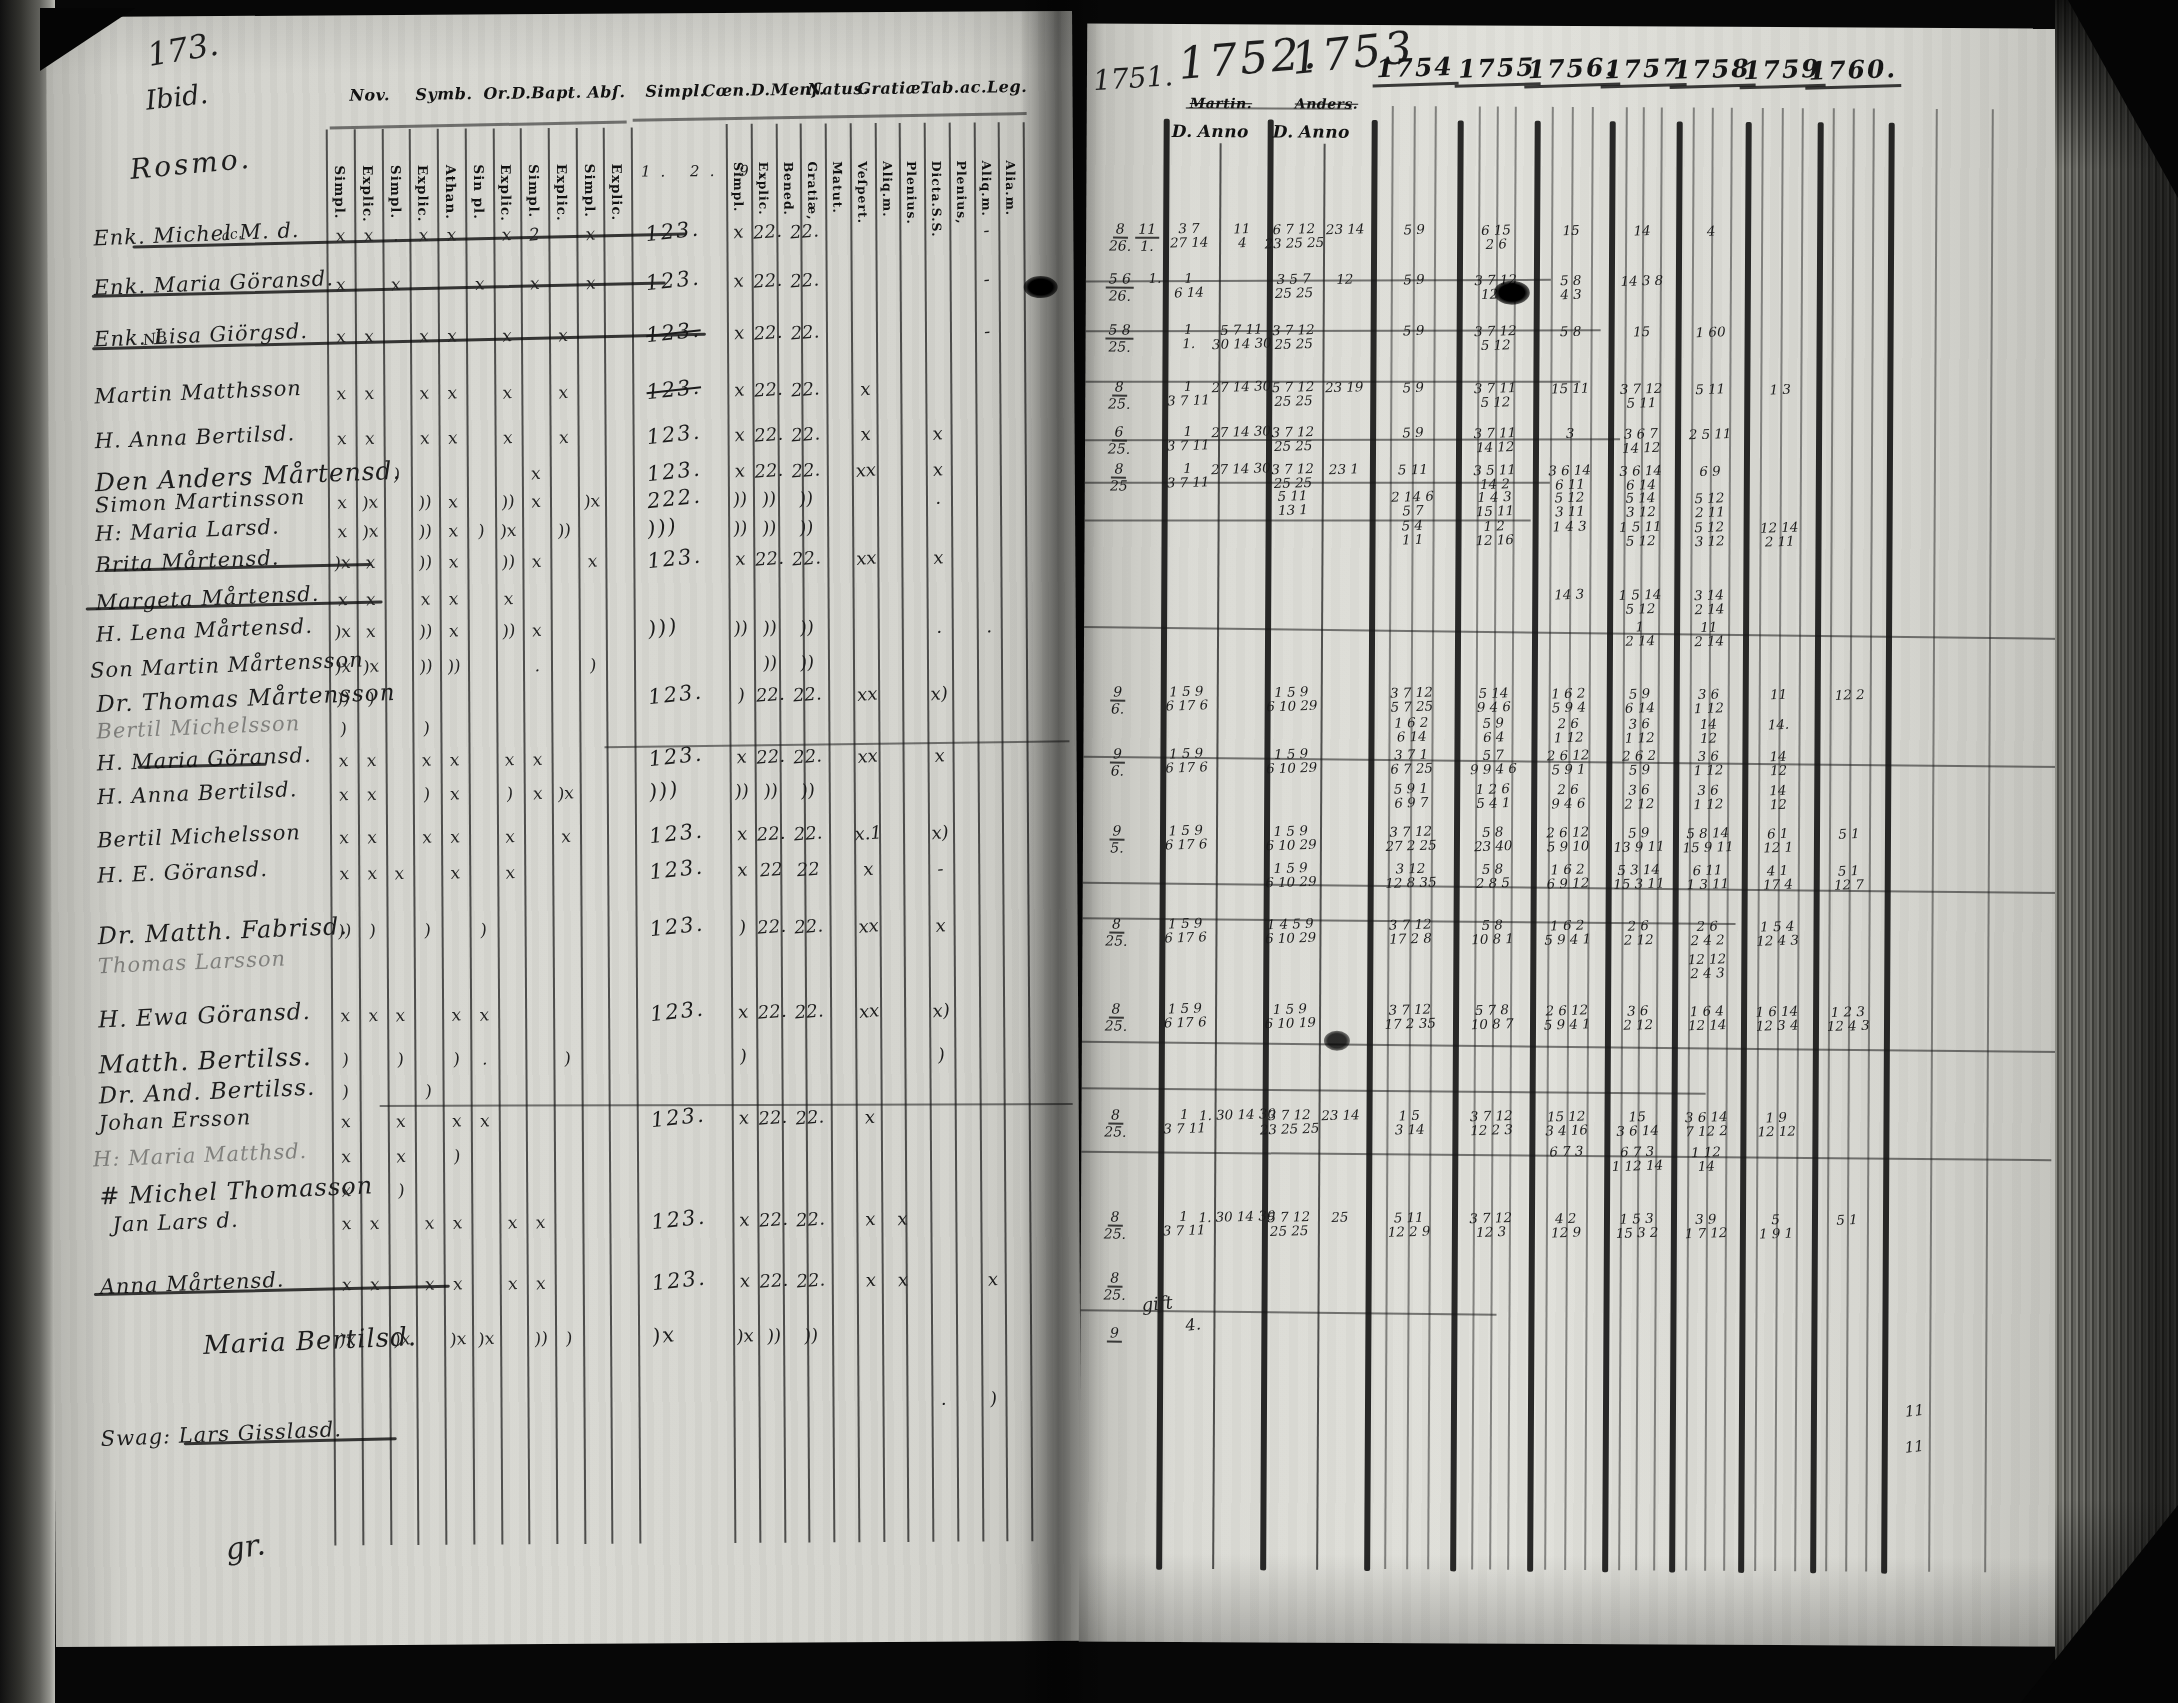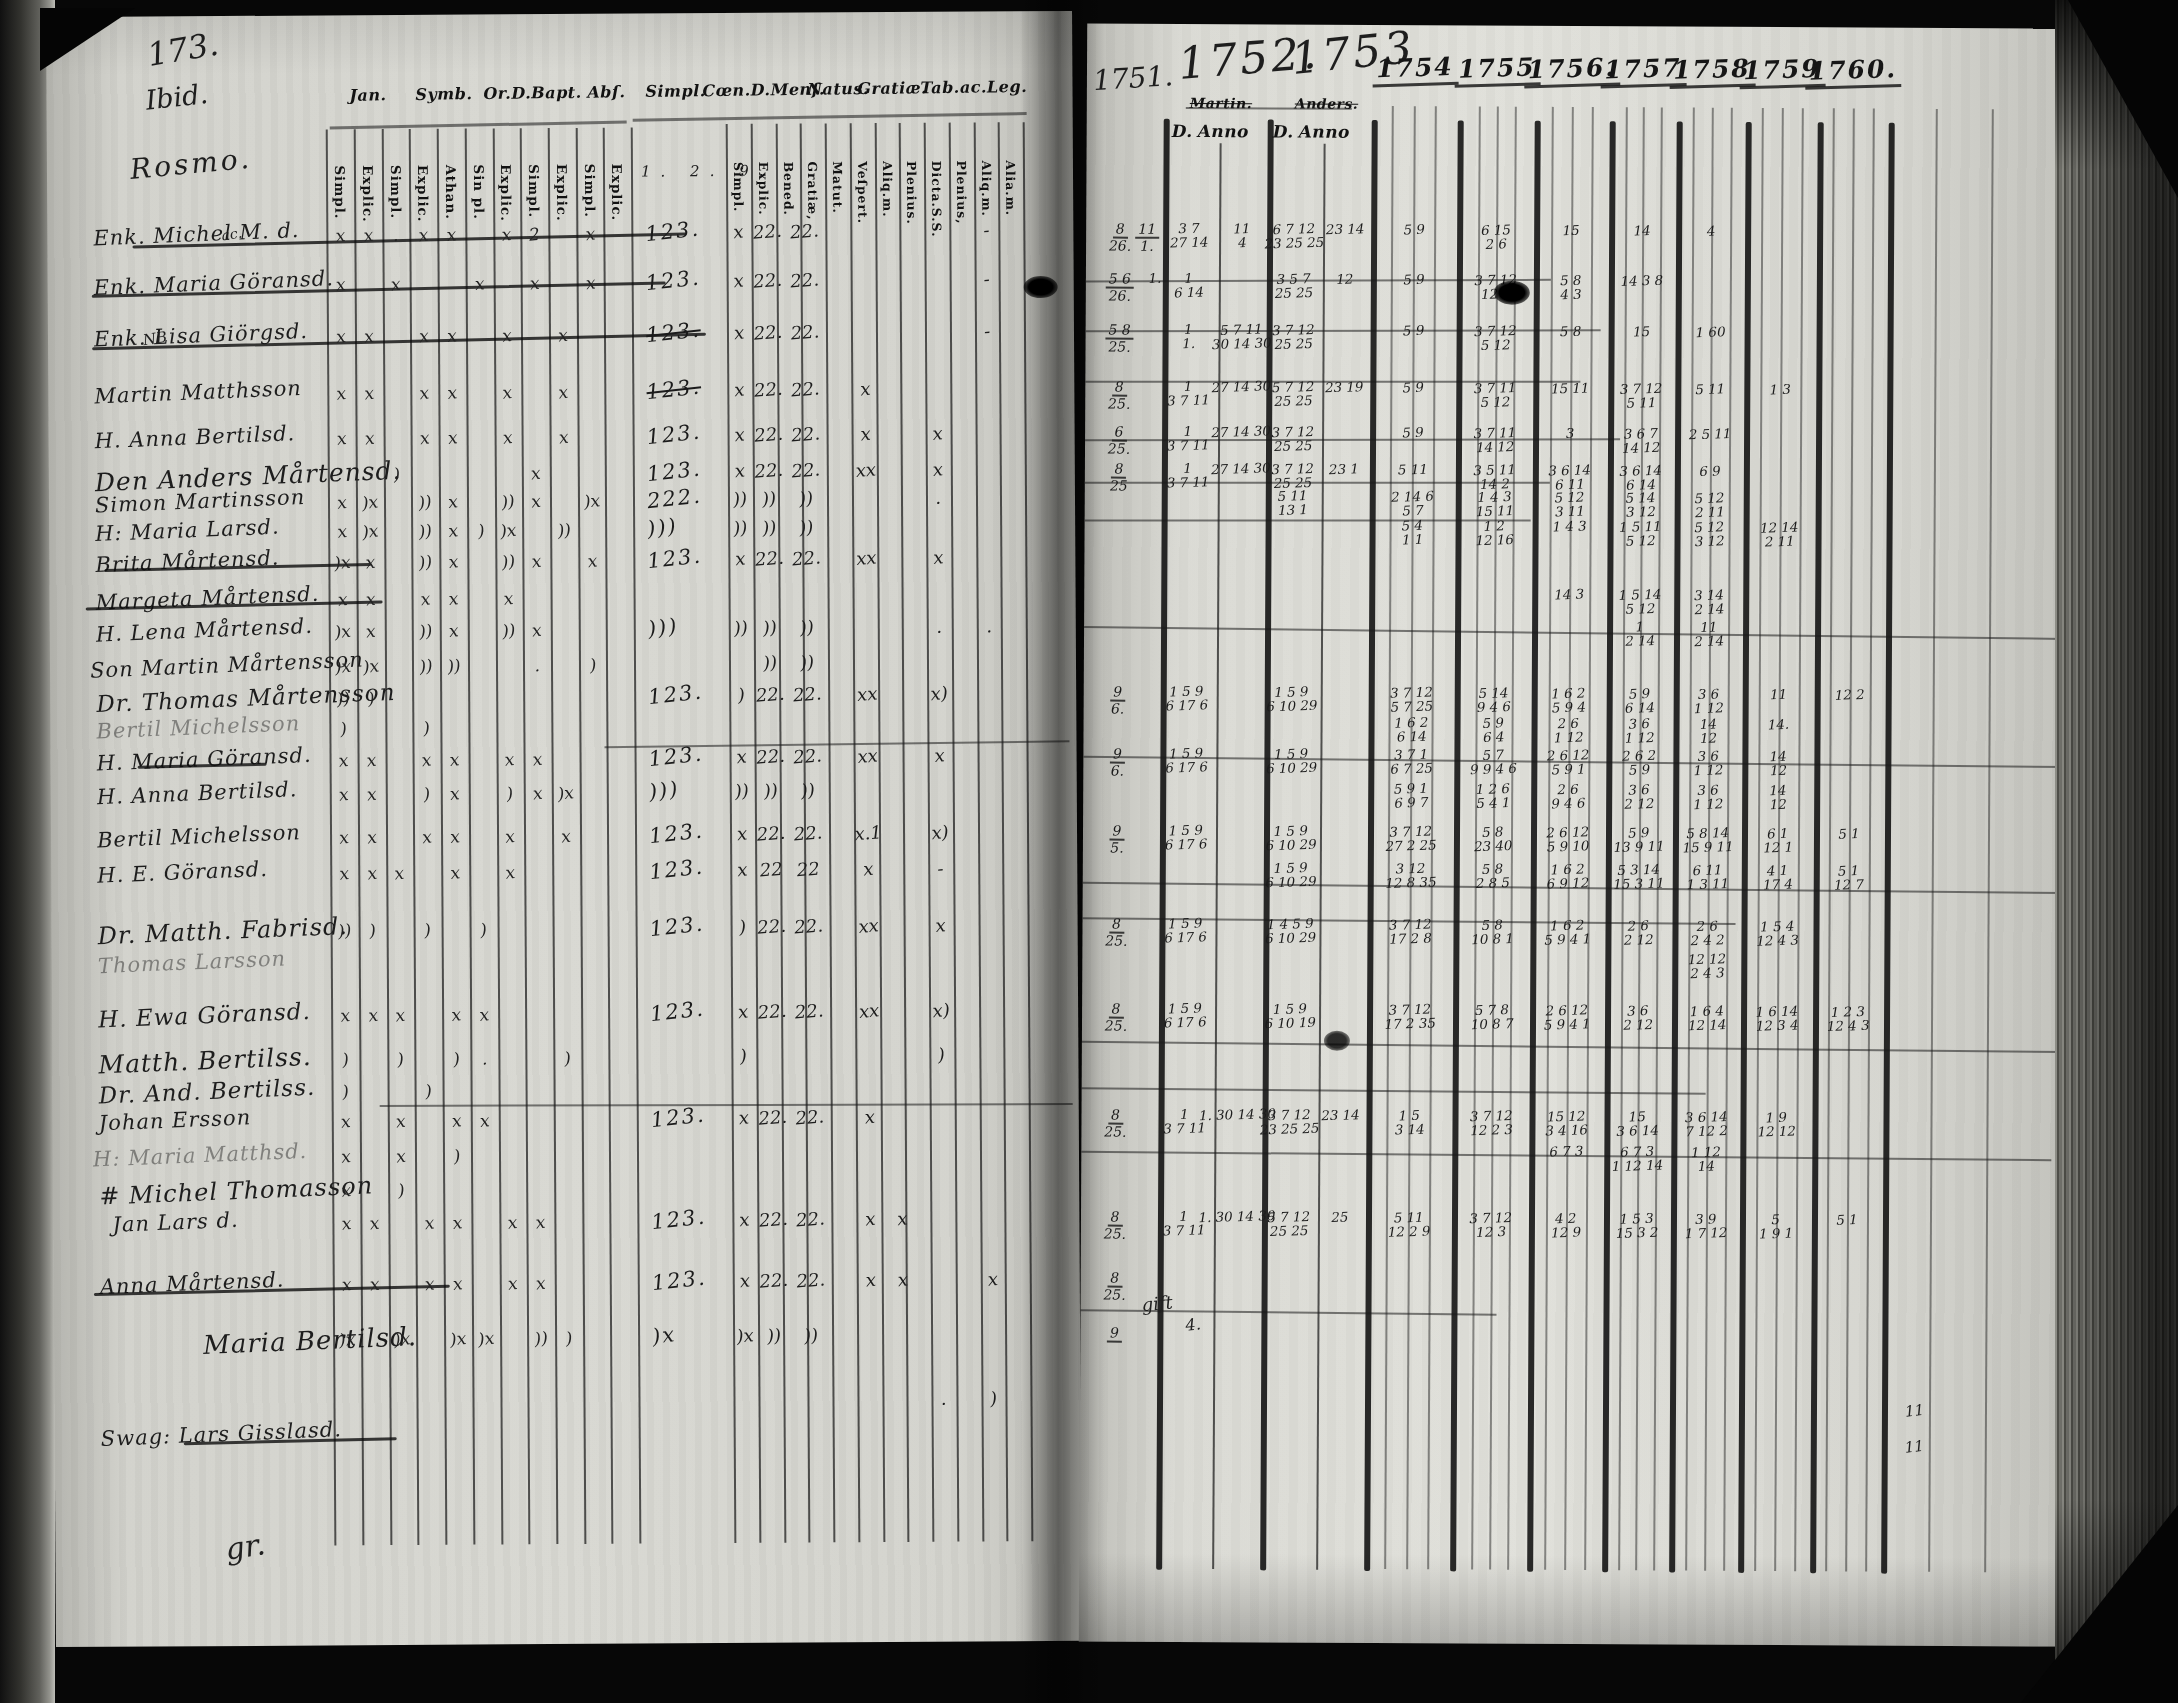--- a/index.html
+++ b/index.html
@@ -59,21 +59,21 @@
 <div id="photo">
 
   <div id="left-edge" class="abs"></div>
 
   <div id="left-page" class="abs">
     <div class="abs hand" style="left:101px;top:14px;font-size:32px;transform:rotate(-9deg);">173.</div>
     <div class="abs hand" style="left:99px;top:65px;font-size:27px;transform:rotate(-6deg);">Ibid.</div>
     <div class="abs hand" style="left:83px;top:131px;font-size:28px;transform:rotate(-5deg);letter-spacing:3px;">Rosmo.</div>
 
     <div id="lp-headers" class="abs" style="left:0;top:0;width:100%;height:100%;transform:rotate(-0.4deg);">
-        <div class="abs printed" style="left: 308px; top: 69px;">Jan.</div>
+        <div class="abs printed" style="left: 308px; top: 69px;">Nov.</div>
         <div class="abs printed" style="left: 374px; top: 69px;">Symb.</div>
         <div class="abs printed" style="left: 442px; top: 69px;">Or.D.Bapt.</div>
         <div class="abs printed" style="left: 546px; top: 69px;">Abſ.</div>
         <div class="abs printed" style="left: 604px; top: 69px;">Simpl.</div>
         <div class="abs printed" style="left: 661px; top: 69px;">Cœn.D.Menſ.</div>
         <div class="abs printed" style="left: 766px; top: 69px;">Natus.</div>
         <div class="abs printed" style="left: 816px; top: 69px;">Gratiæ.</div>
         <div class="abs printed" style="left: 879px; top: 69px;">Tab.ac.Leg.</div>
       </div>
     <div class="abs hline" style="left:283px;top:109px;width:297px;transform:rotate(-0.8deg);height:3px;"></div>

